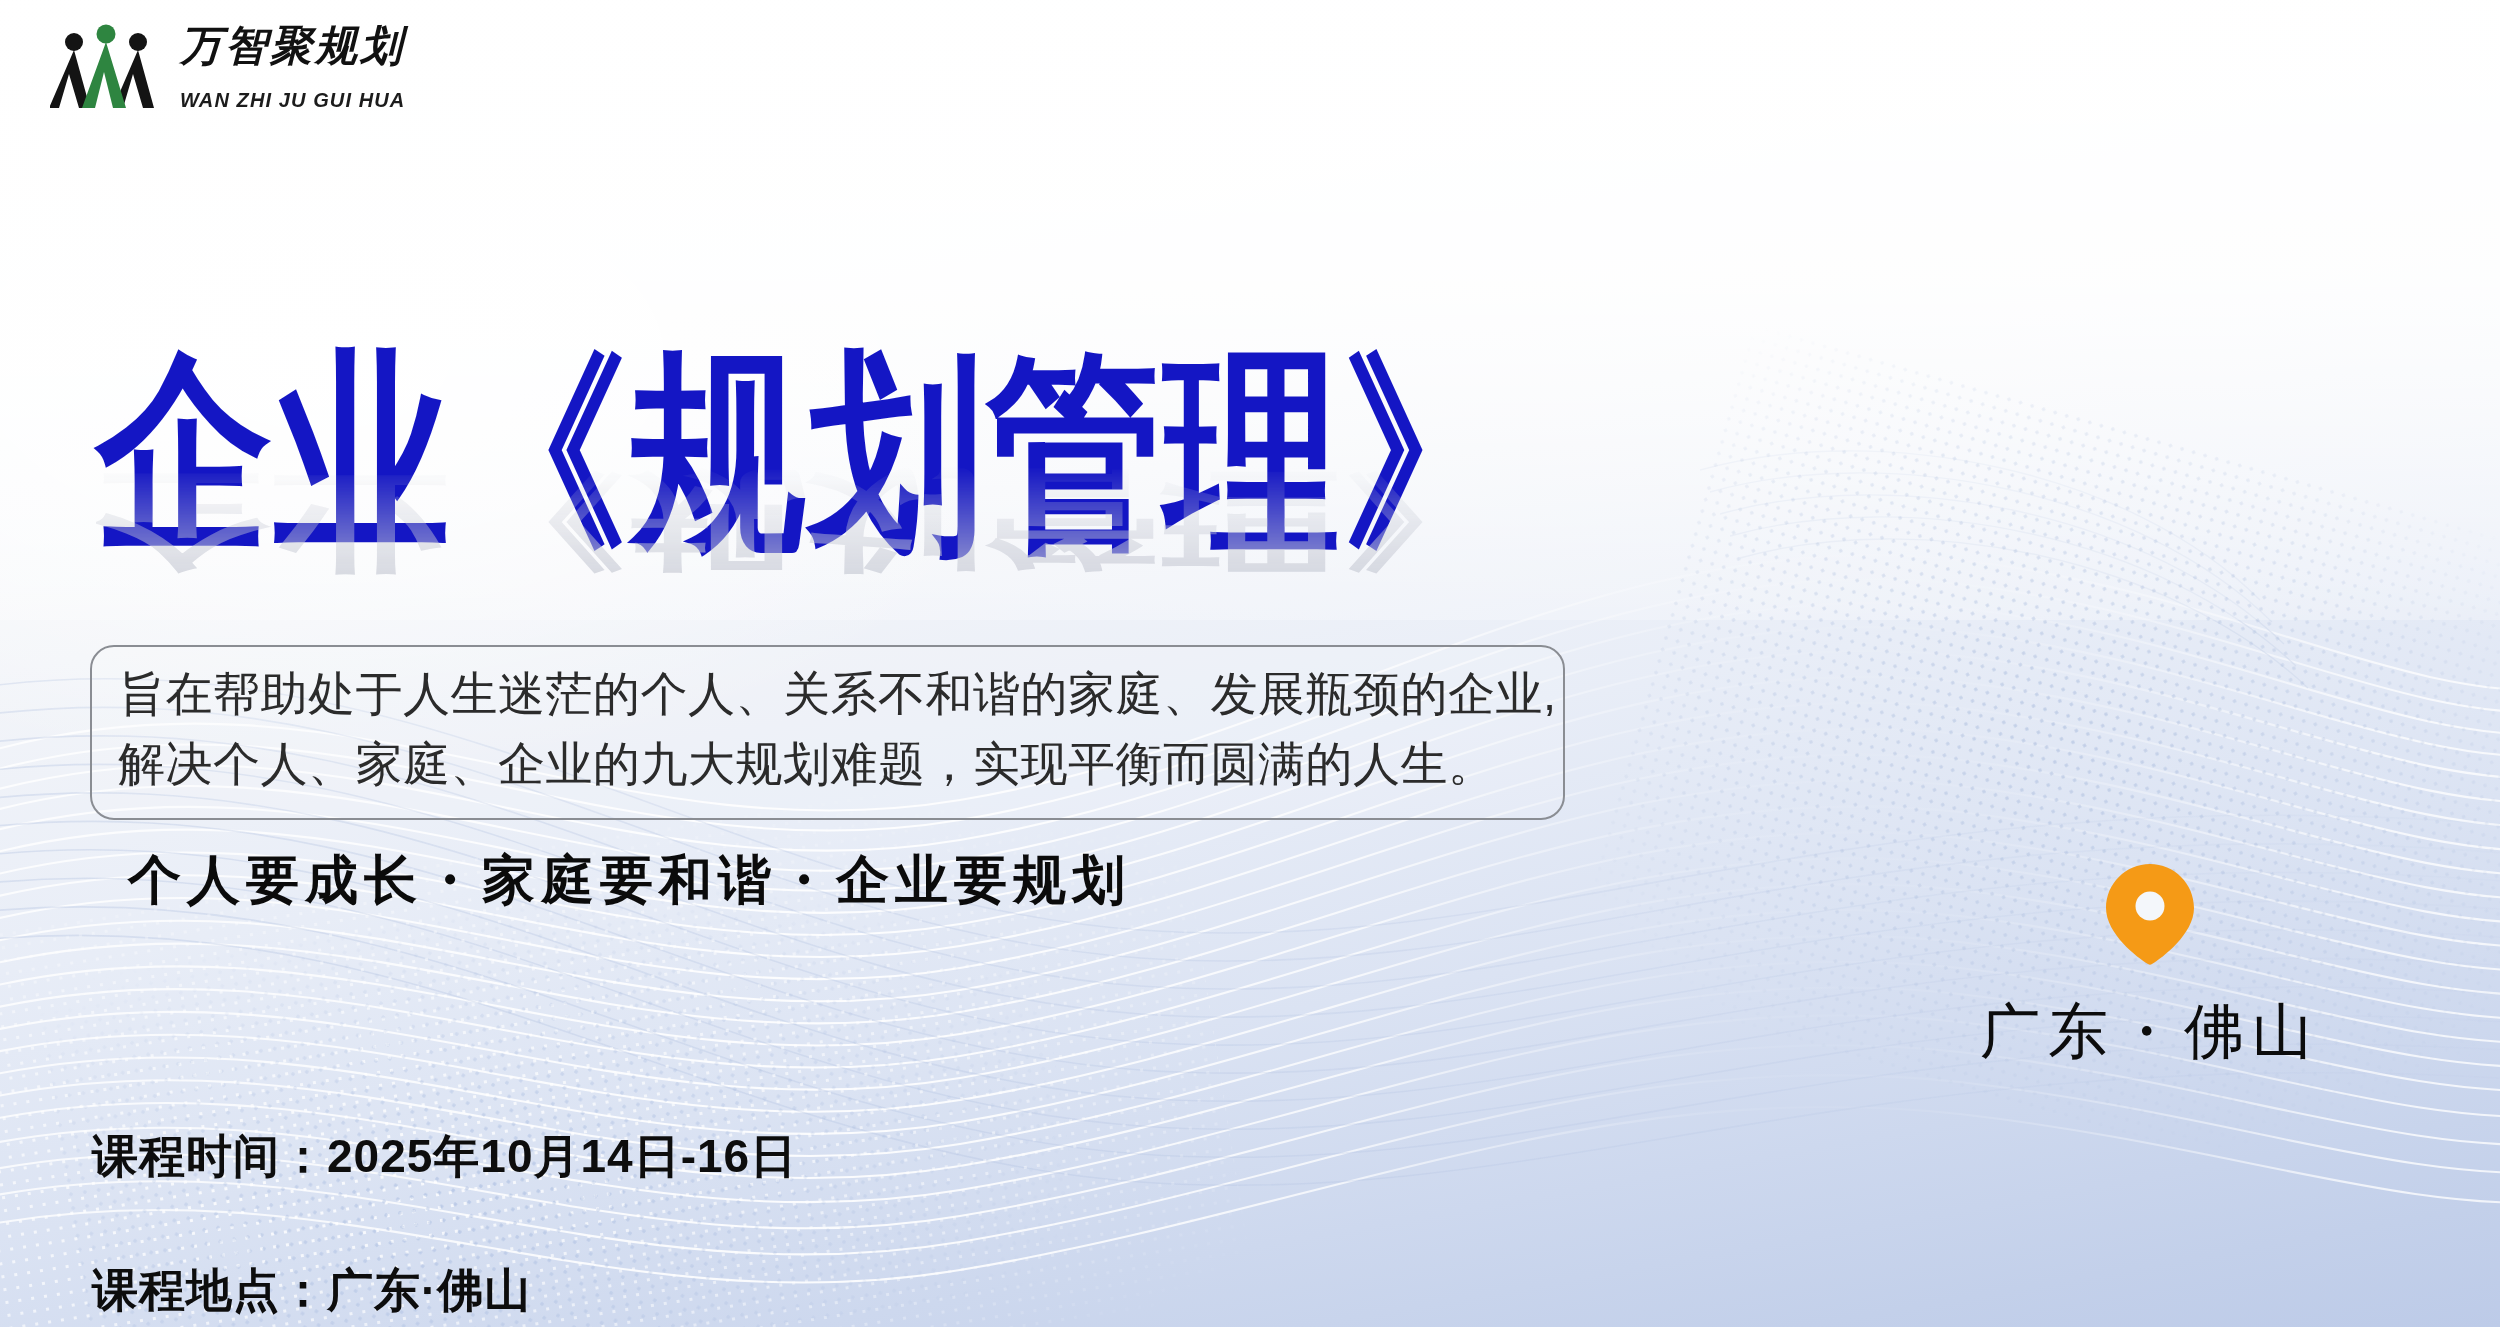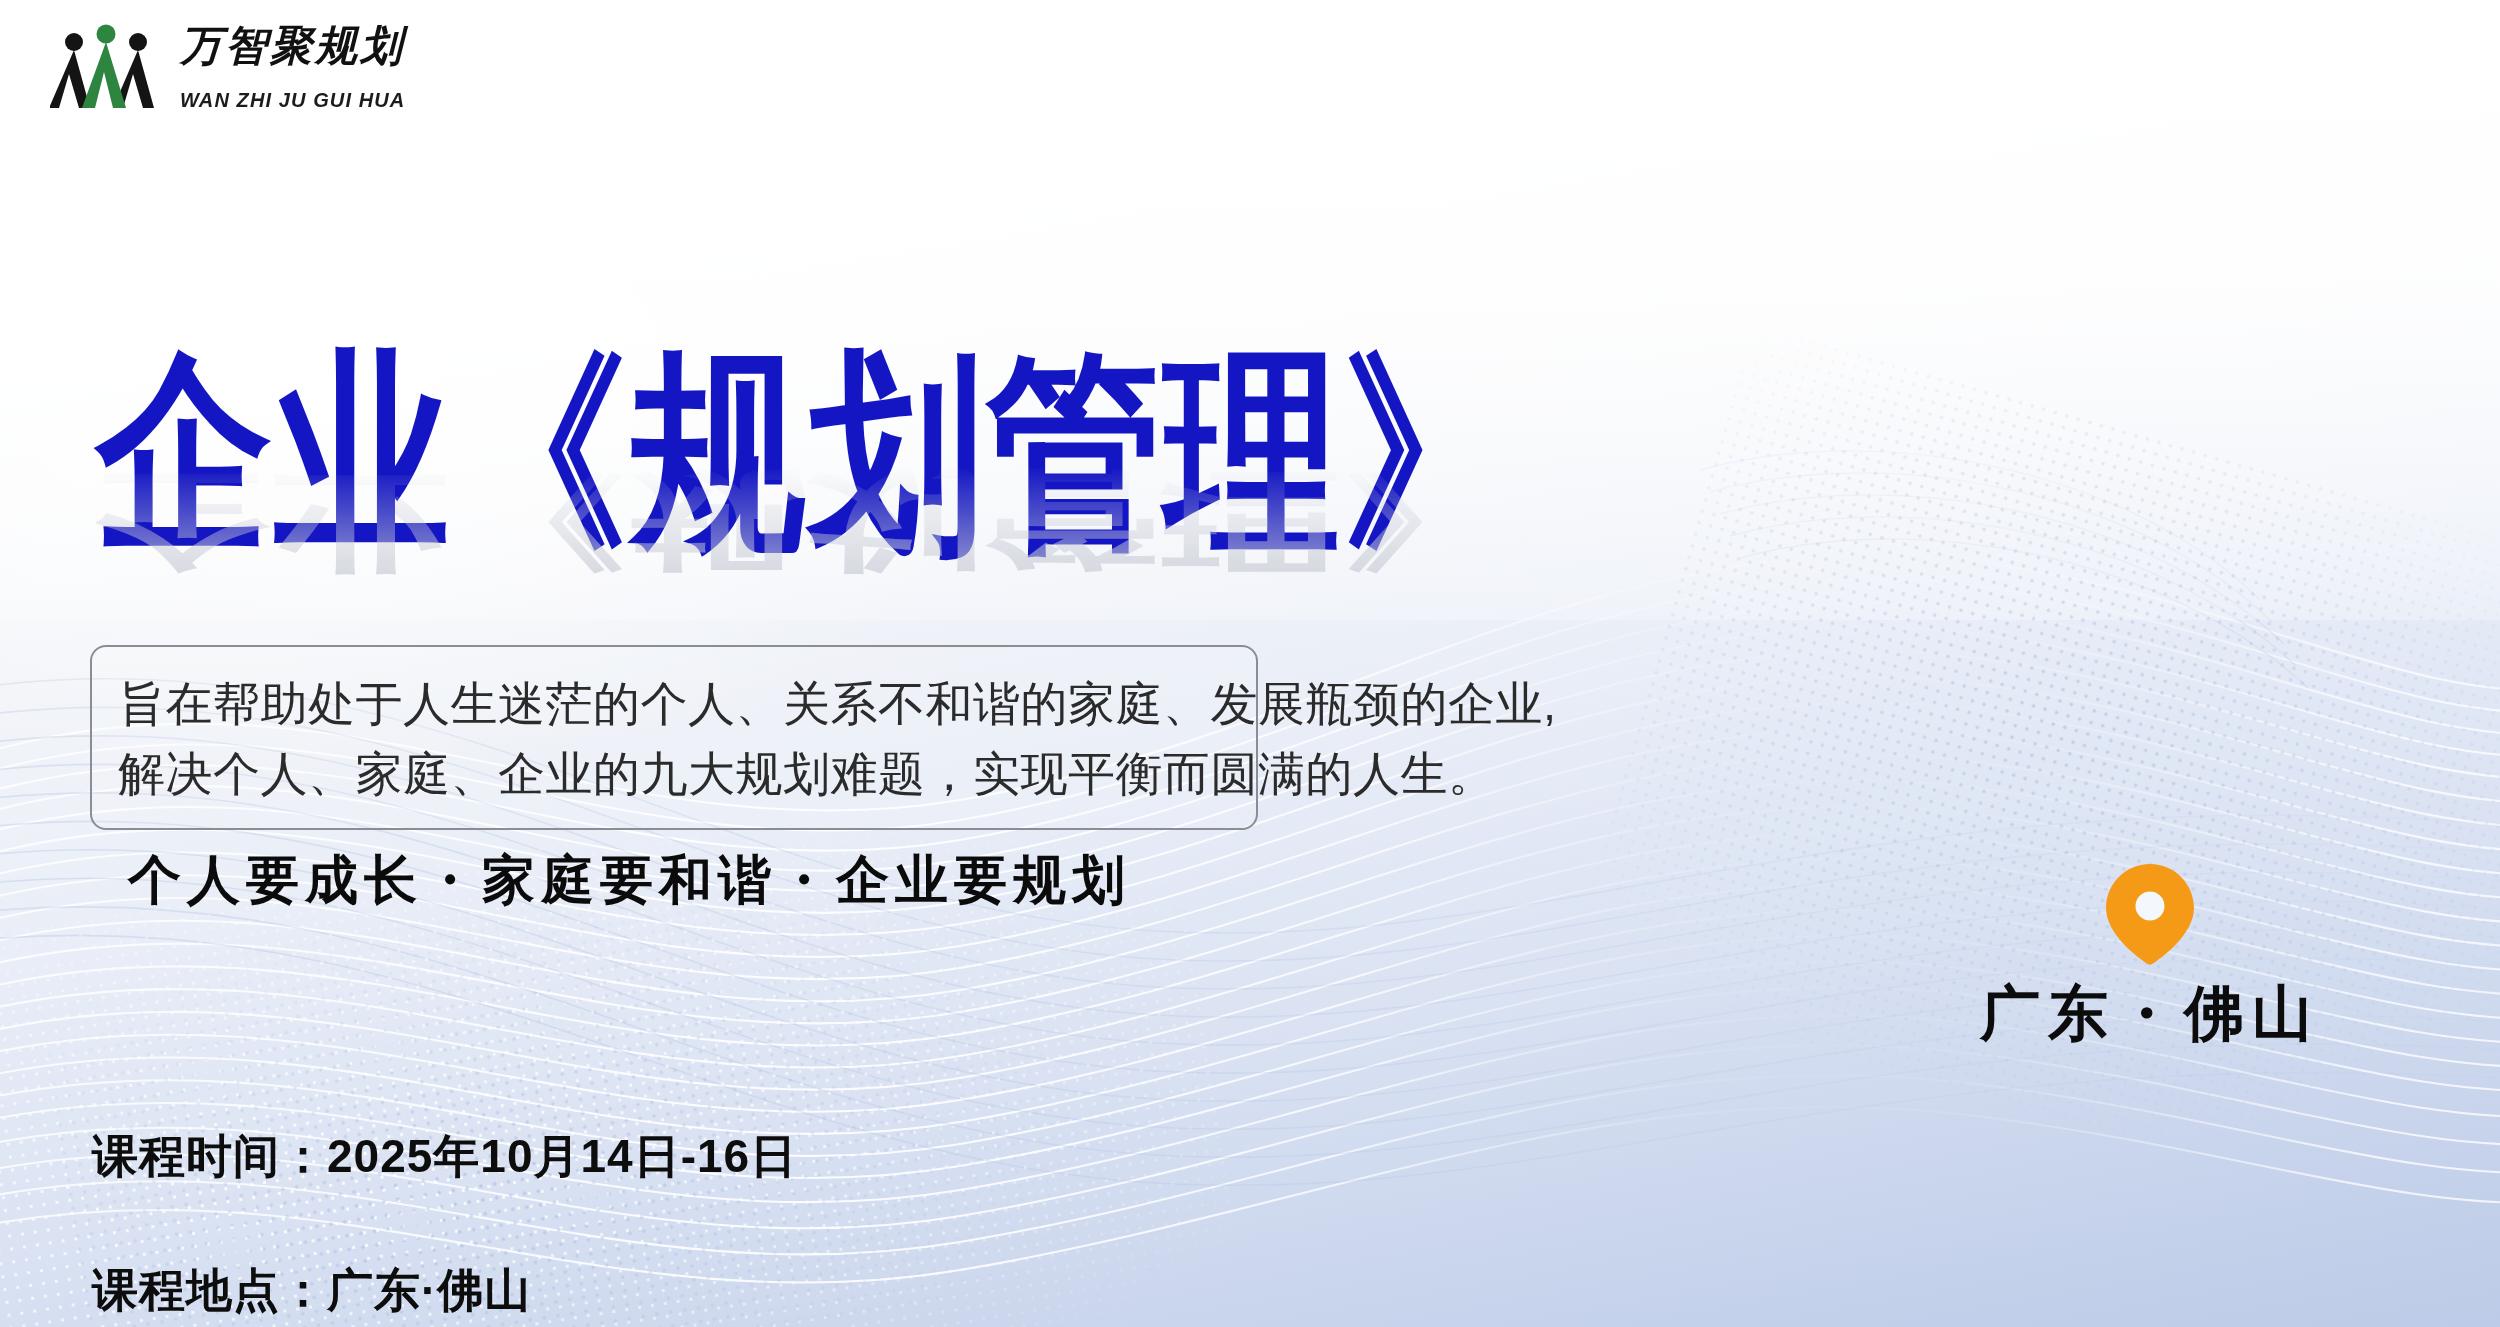--- a/index.html
+++ b/index.html
@@ -114,24 +114,24 @@
     top: 262px;
     transform: scaleY(-0.62) ;
     transform-origin: left top;
     -webkit-mask-image: linear-gradient(to top, rgba(0,0,0,0) 8%, rgba(0,0,0,0.75) 92%);
             mask-image: linear-gradient(to top, rgba(0,0,0,0) 8%, rgba(0,0,0,0.75) 92%);
     opacity: 0.95;
   }
 
   
   .desc-box {
-    position: absolute; left: 90px; top: 645px; width: 1168px;
+    position: absolute; left: 90px; top: 645px; width: 1475px;
     border: 2px solid #8a8d93;
-    border-radius: 16px;
-    padding: 22px 26px 20px 26px;
+    border-radius: 24px;
+    padding: 12px 26px 20px 26px;
     box-sizing: border-box;
     background: rgba(255,255,255,0.12);
   }
   .desc-line {
     font-family: "Liberation Sans", "DejaVu Sans", sans-serif;
     font-size: 47px;
     font-weight: 500;
     color: #2b2b2b;
     line-height: 1.48;
     letter-spacing: 0.5px;
@@ -162,24 +162,24 @@
   .meta-line + .meta-line { margin-top: 72px; }
 
   
   .loc-block {
     position: absolute; left: 1960px; top: 862px;
     width: 380px;
     display: flex; flex-direction: column; align-items: center;
   }
   .pin-icon { width: 92px; height: 104px; display: block; }
   .loc-label {
-    margin-top: 8px;
+    margin-top: 26px;
     font-family: "Liberation Sans", "DejaVu Sans", sans-serif;
     font-size: 60px;
-    font-weight: 700;
+    font-weight: 400;
     color: #0c0c0c;
     letter-spacing: 8px;
     white-space: nowrap;
   }
 
   
   .skyline {
     position: absolute; left: 0; bottom: 0; width: 2500px; height: 420px;
     pointer-events: none;
   }

